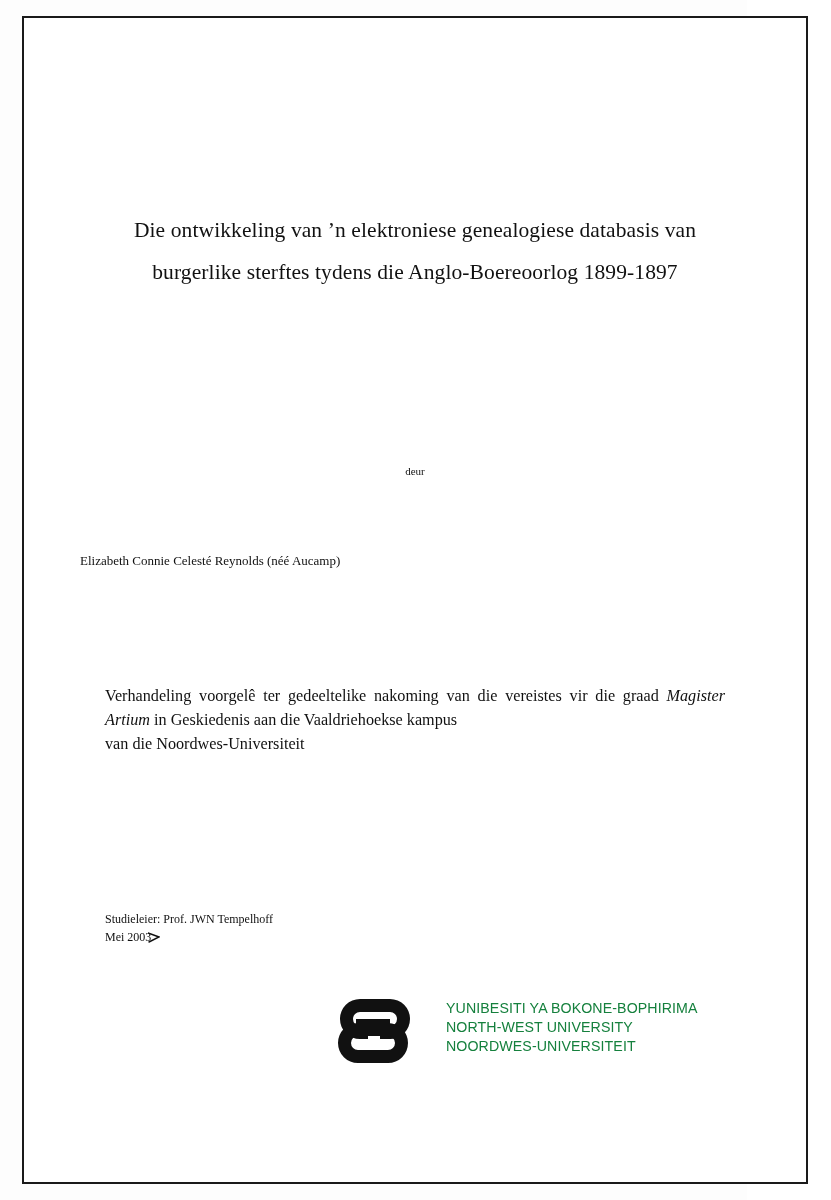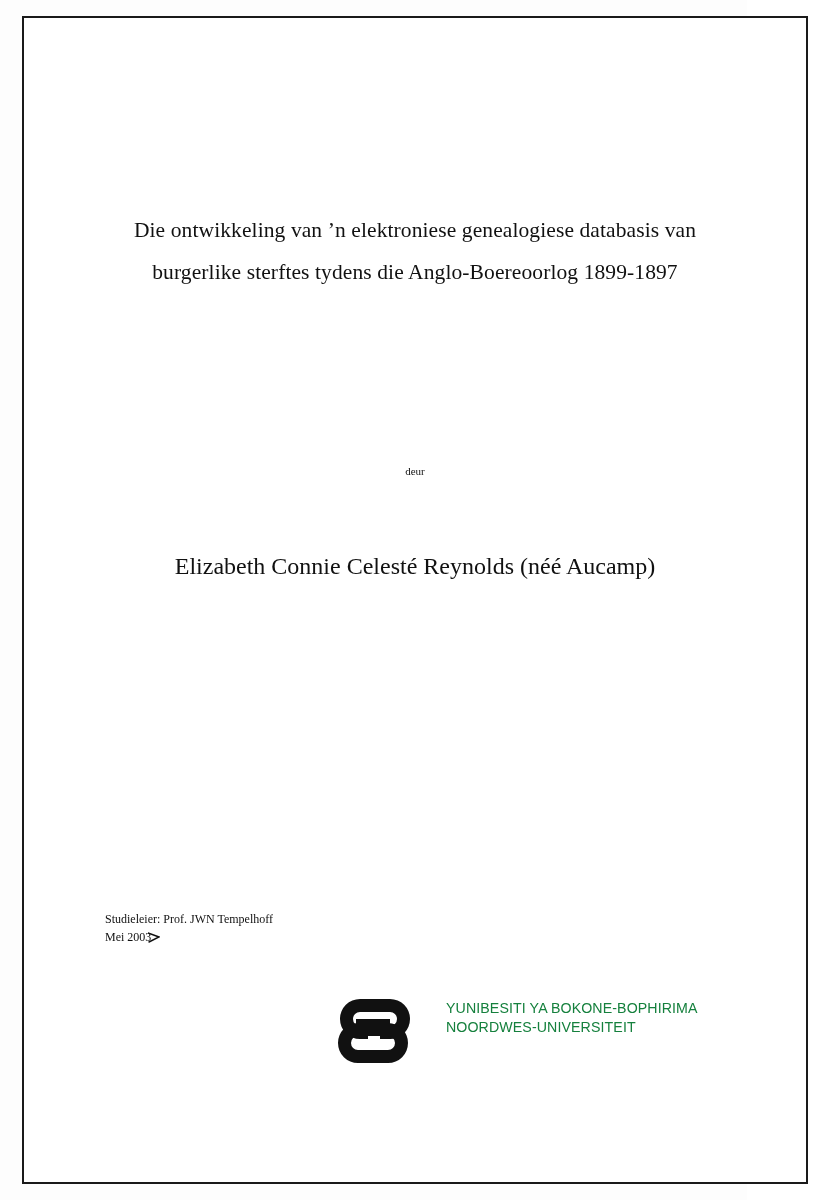--- a/index.html
+++ b/index.html
@@ -59,22 +59,21 @@
     top: 425px;
     width: 670px;
     text-align: center;
     font-size: 11px;
   }
   .author {
     position: absolute;
     left: 0;
     top: 513px;
     width: 670px;
-    text-align: center;
-    font-size: 24px;
+    font-size: 13px;
   }
   .statement {
     position: absolute;
     left: 25px;
     top: 645px;
     width: 620px;
     font-size: 16.2px;
     line-height: 1.48;
     text-align: justify;
   }
@@ -144,20 +143,24 @@
 
     <div class="title-block">
       <span class="title-line">Die ontwikkeling van ’n elektroniese genealogiese databasis van</span>
       <span class="title-line">burgerlike sterftes tydens die Anglo-Boereoorlog 1899-1897</span>
     </div>
 
     <div class="deur">deur</div>
 
     <div class="author">Elizabeth Connie Celesté Reynolds (néé Aucamp)</div>
 
+    <div class="statement">
+      <span>Verhandeling voorgelê ter gedeeltelike nakoming van die vereistes vir die graad </span><em>Magister Artium</em><span> in Geskiedenis aan die Vaaldriehoekse kampus</span>
+      <div class="last-line">van die Noordwes-Universiteit</div>
+    </div>
 
     <div class="supervisor">
       <div>Studieleier: Prof. JWN Tempelhoff</div>
       <div class="date-line">
         <span>Mei 2003</span>
         <svg class="pen-mark" viewBox="0 0 12 12">
           <path d="M0 1 L11 5 L1 10" stroke="#111" stroke-width="1.4" fill="none" stroke-linecap="round"></path>
         </svg>
       </div>
     </div>
@@ -165,18 +168,19 @@
     <div class="logo">
       <svg class="logo-mark" viewBox="0 0 110 68">
         <g fill="#111111">
           <path d="M32 2 h30 a20 20 0 0 1 0 40 h-10 v-13 h10 a7 7 0 0 0 0 -14 h-30 a7 7 0 0 0 0 14 h8 v13 h-8 a20 20 0 0 1 0 -40 z"></path>
           <path d="M30 26 h30 a20 20 0 0 1 0 40 h-30 a20 20 0 0 1 0 -40 z m0 13 a7 7 0 0 0 0 14 h30 a7 7 0 0 0 0 -14 z"></path>
           <rect x="28" y="22" width="34" height="7"></rect>
         </g>
       </svg>
       <div class="logo-text">
         <div>YUNIBESITI YA BOKONE-BOPHIRIMA</div>
+        <div>NORTH-WEST UNIVERSITY</div>
         <div>NOORDWES-UNIVERSITEIT</div>
       </div>
     </div>
 
   </div>
 </div>
 
 </body></html>

